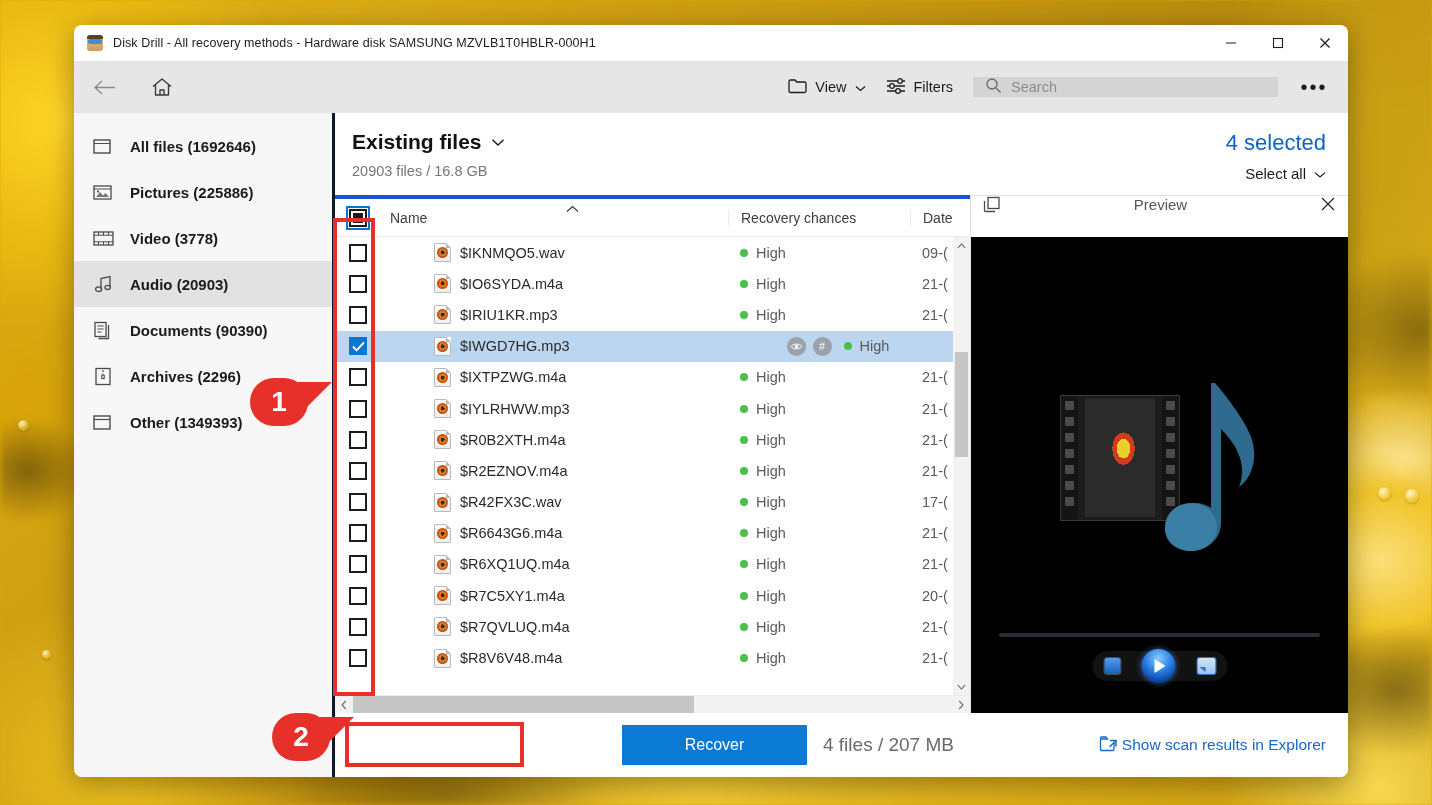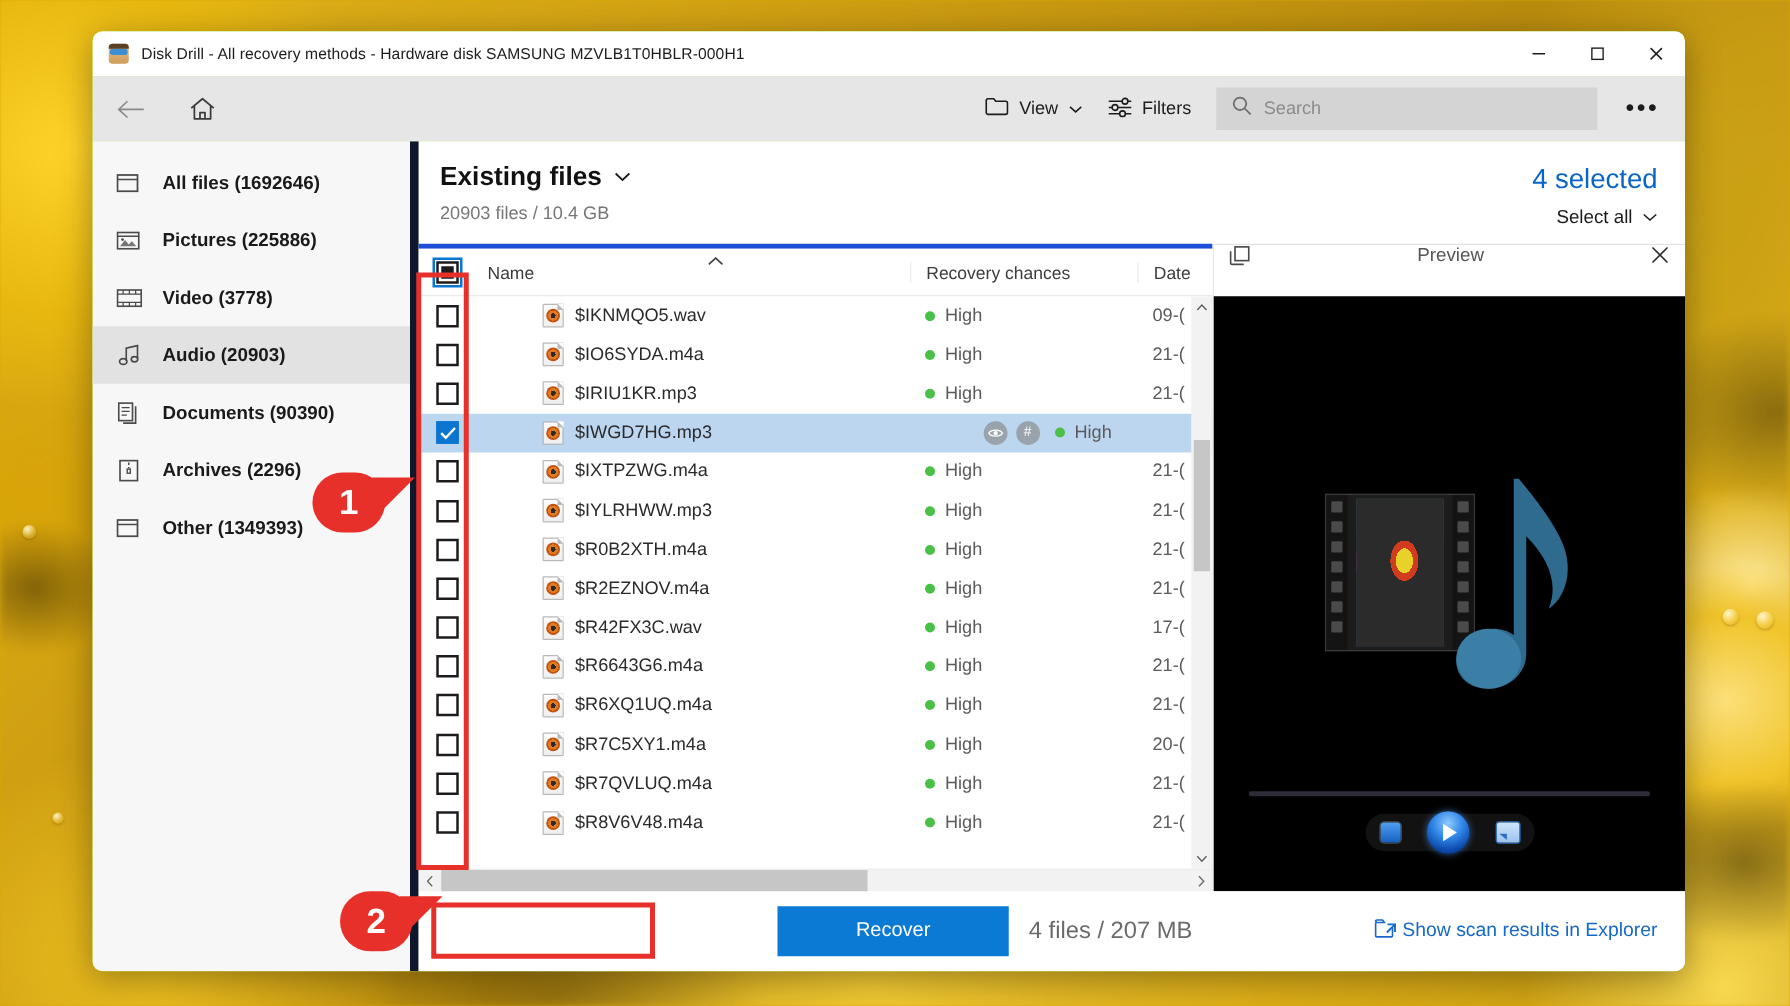--- a/index.html
+++ b/index.html
@@ -43,21 +43,21 @@
     background: radial-gradient(circle at 35% 30%, rgba(255,255,230,.85), rgba(255,220,110,.35) 55%, rgba(160,120,10,.25) 100%);
     box-shadow: 0 1px 2px rgba(120,90,5,.4);
     filter: blur(.4px);
   }
 
   
   #app-window {
     position: absolute;
     left: 74px; top: 25px;
     width: 1274px; height: 752px;
-    background: #bef264;
+    background: #fde047;
     border-radius: 8px;
     box-shadow: 0 6px 28px rgba(0,0,0,.35);
     overflow: hidden;
     display: flex; flex-direction: column;
   }
 
   
   #title-bar {
     height: 36px; flex: 0 0 36px;
     background: #ffffff;
@@ -105,22 +105,22 @@
     display:flex;align-items:center;justify-content:center; color:#3a3a3a; }
   #toolbar-right {
     position: absolute; right: 0; top: 0; height: 52px;
     display: flex; align-items: center; gap: 0;
   }
   .tb-item {
     display: flex; align-items: center; gap: 8px;
     height: 36px; padding: 0 10px; color: #1c1c1c; font-size: 14.5px;
   }
   #search-box {
-    width: 305px; height: 34px; background: #d4d4d4;
-    display: flex; align-items: center; gap: 9px; padding: 0 12px;
+    width: 305px; height: 20px; background: #d4d4d4;
+    display: flex; gap: 9px; padding: 0 12px;
     margin-left: 10px;
   }
   #search-input {
     border: 0; background: transparent; outline: none;
     font-family: "Liberation Sans", sans-serif; font-size: 14.5px;
     color: #555; width: 100%;
   }
   #search-input::placeholder { color: #8c8c8c; }
   #more-btn {
     width: 52px; height: 36px; margin: 0 8px 0 10px;
@@ -128,21 +128,21 @@
     color:#1c1c1c; font-size: 20px; letter-spacing: 2px; line-height: 1;
   }
 
   
   #app-body { flex: 1 1 auto; display: flex; min-height: 0; }
 
   
   #sidebar {
     width: 261px; flex: 0 0 261px;
     background: #f7f7f7;
-    border-right: 7px solid #0f172a;
+    border-right: 3px solid #0f172a;
     padding-top: 10px;
   }
   .side-item {
     height: 46px; display: flex; align-items: center;
     padding-left: 18px; gap: 16px;
     font-size: 15px; font-weight: bold; color: #1a1a1a;
   }
   .side-item.active { background: #e2e2e2; }
   .side-icon { width: 22px; height: 22px; flex: 0 0 22px; color: #4a4a4a;
     display:flex;align-items:center;justify-content:center; }
@@ -486,21 +486,21 @@
       <div id="main-header">
         <div id="header-left">
           <div id="existing-files-row">
             <span id="existing-files-title">Existing files</span>
             <span>
               <svg width="14" height="9" viewBox="0 0 14 9">
                   <path d="M1.5 1.8 L7 7 L12.5 1.8" fill="none" stroke="#1a1a1a" stroke-width="1.4"></path>
                 </svg>
             </span>
           </div>
-          <div id="files-summary">20903 files / 10.4 GB</div>
+          <div id="files-summary">20903 files / 16.8 GB</div>
         </div>
 
         <div id="header-right">
           <div id="selected-count">4 selected</div>
           <div id="select-all-row">
             <span>Select all</span>
             <span>
               <svg width="12" height="8" viewBox="0 0 12 8">
                   <path d="M1 1.6 L6 6 L11 1.6" fill="none" stroke="#1a1a1a" stroke-width="1.2"></path>
                 </svg>

